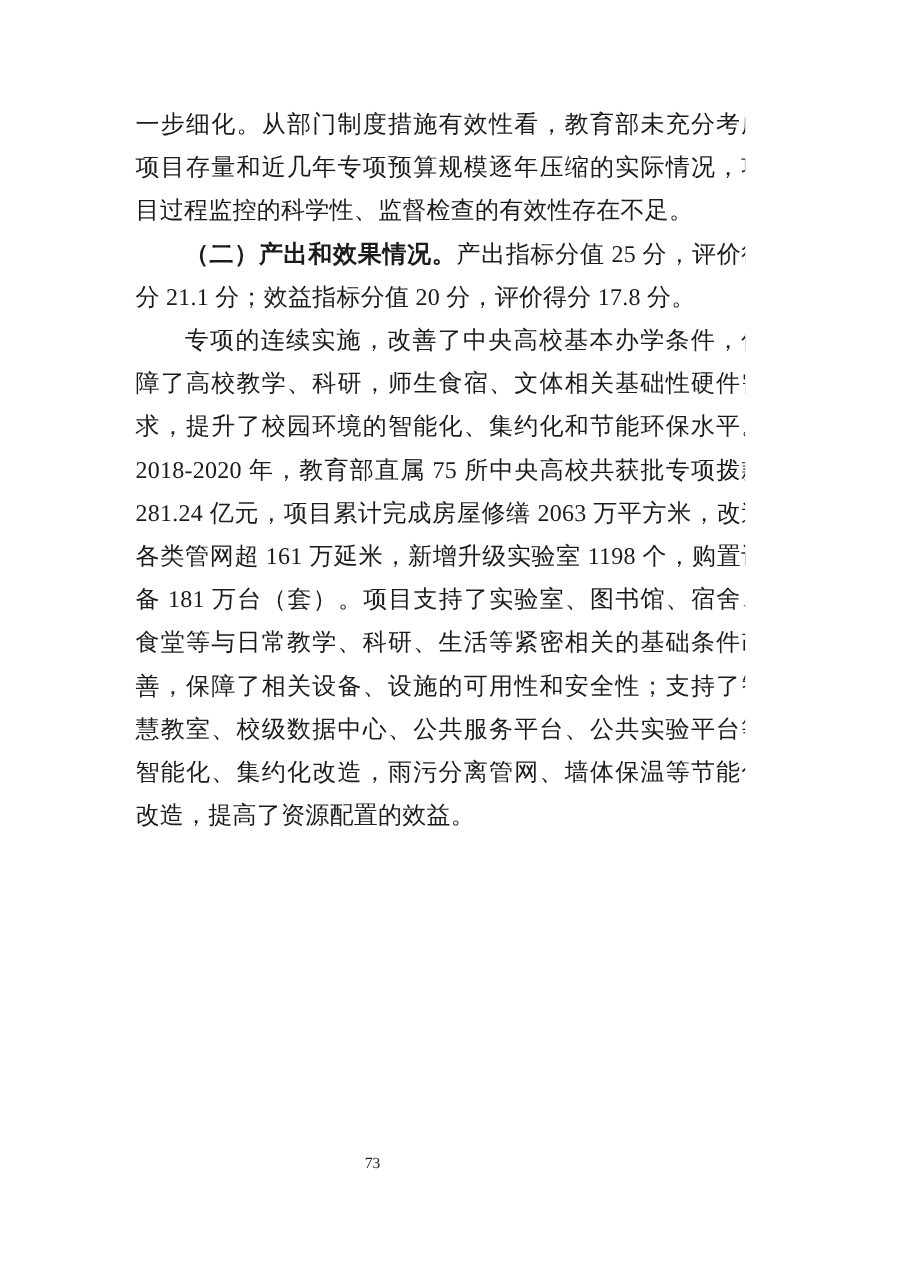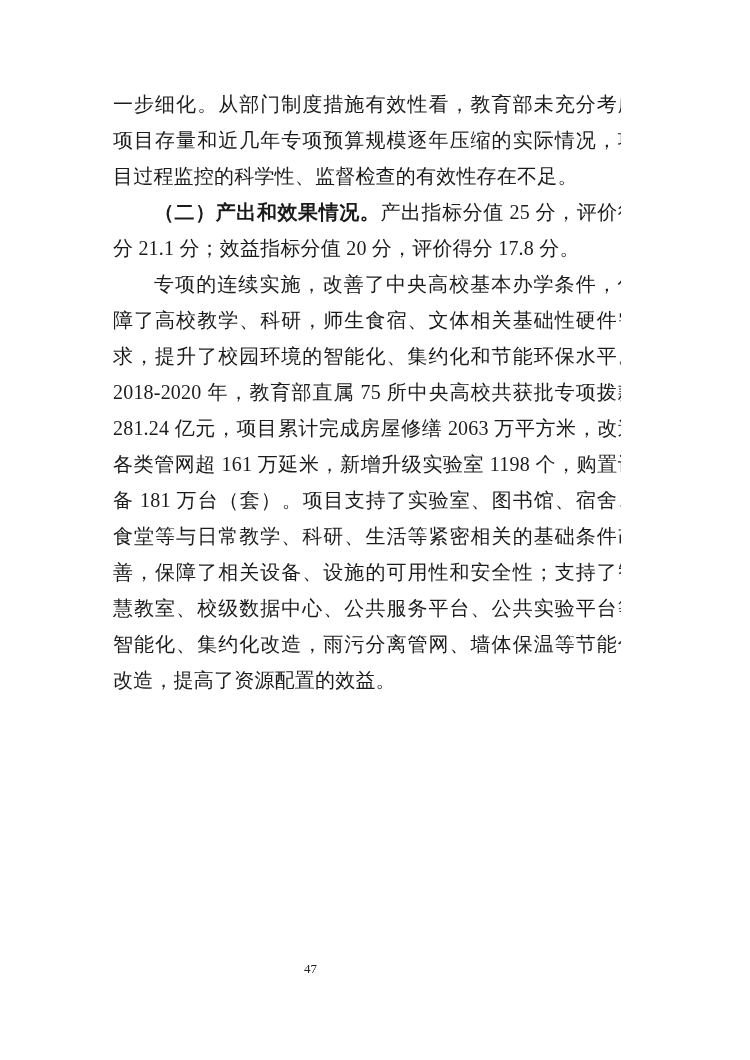--- a/index.html
+++ b/index.html
@@ -57,14 +57,14 @@
 
     <p class="para no-indent">一步细化。从部门制度措施有效性看，教育部未充分考虑项目存量和近几年专项预算规模逐年压缩的实际情况，项目过程监控的科学性、监督检查的有效性存在不足。</p>
 
     <p class="para"><span class="lead-bold">（二）产出和效果情况。</span><span>产出指标分值 25 分，评价得分 21.1 分；效益指标分值 20 分，评价得分 17.8 分。</span></p>
 
 
     <p class="para">专项的连续实施，改善了中央高校基本办学条件，保障了高校教学、科研，师生食宿、文体相关基础性硬件需求，提升了校园环境的智能化、集约化和节能环保水平。2018-2020 年，教育部直属 75 所中央高校共获批专项拨款 281.24 亿元，项目累计完成房屋修缮 2063 万平方米，改造各类管网超 161 万延米，新增升级实验室 1198 个，购置设备 181 万台（套）。项目支持了实验室、图书馆、宿舍、食堂等与日常教学、科研、生活等紧密相关的基础条件改善，保障了相关设备、设施的可用性和安全性；支持了智慧教室、校级数据中心、公共服务平台、公共实验平台等智能化、集约化改造，雨污分离管网、墙体保温等节能化改造，提高了资源配置的效益。</p>
 
   </div>
 
-  <div class="footer">47</div>
+  <div class="footer">73</div>
 </div>
 
 </body></html>

